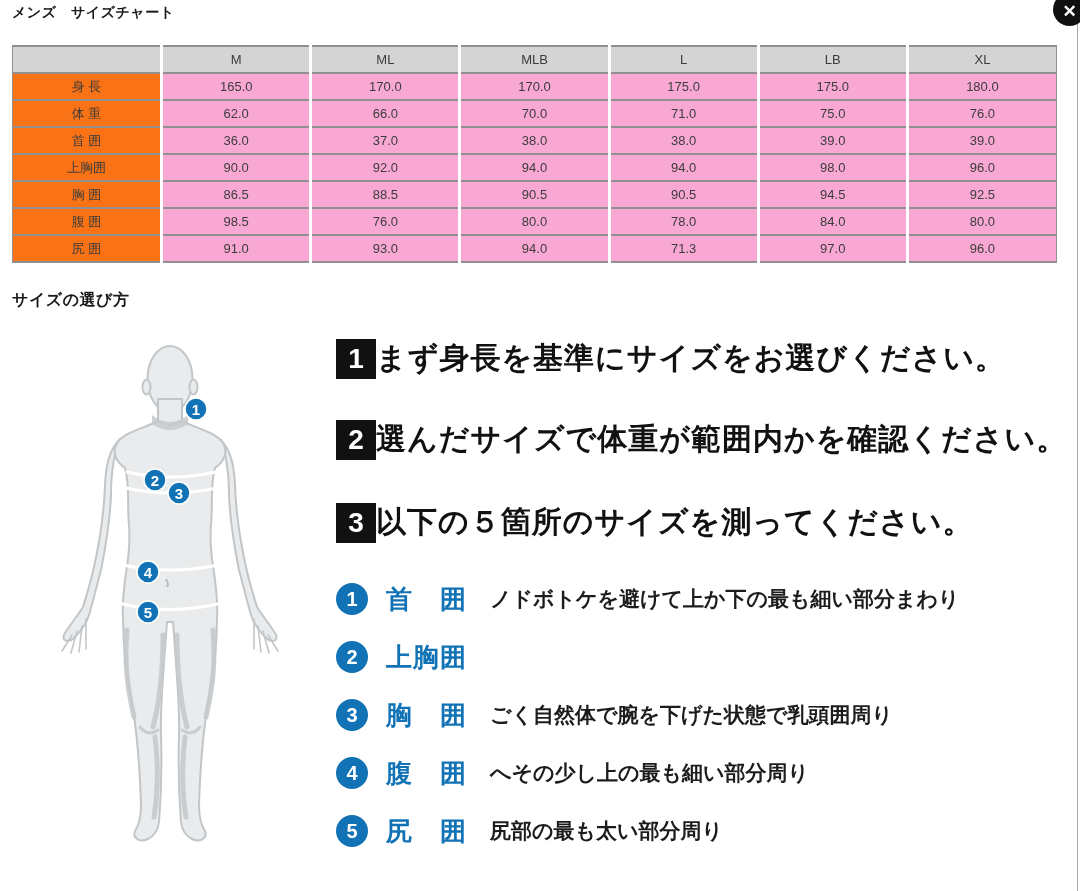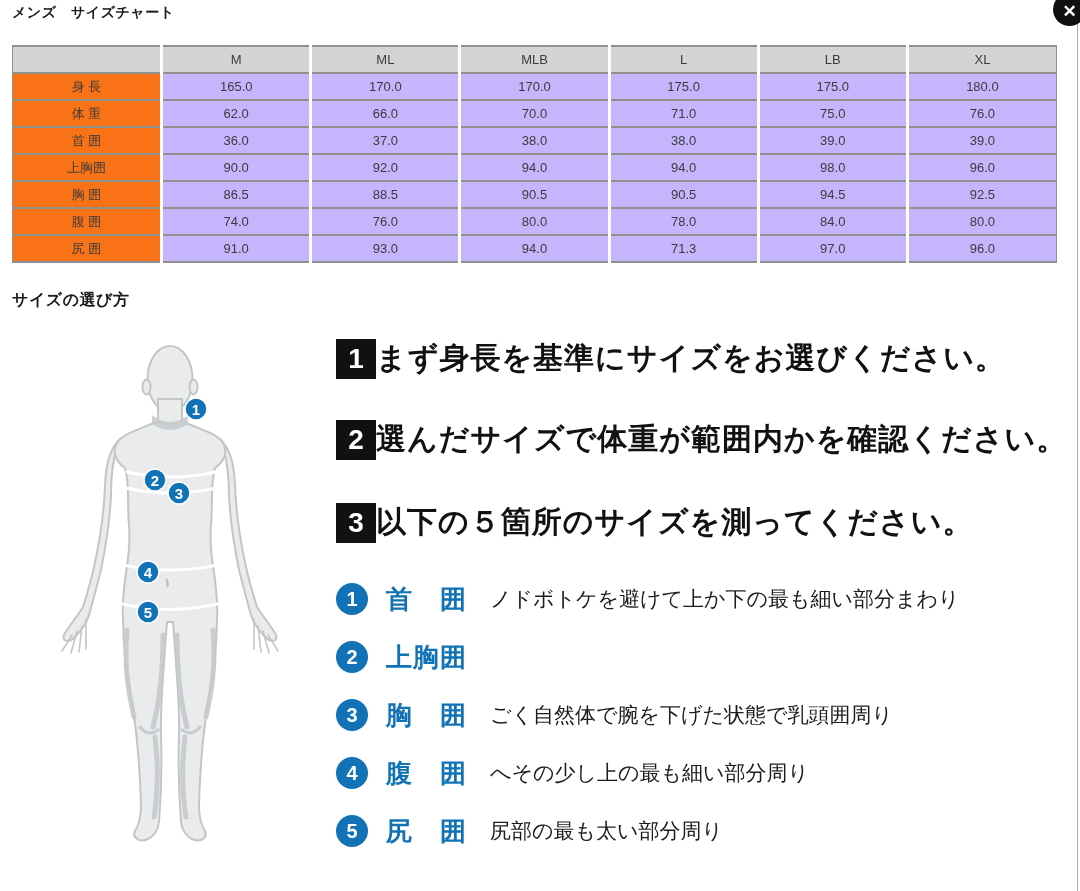--- a/index.html
+++ b/index.html
@@ -40,21 +40,21 @@
   table.size-table th,table.size-table td{
     height:25px;text-align:center;vertical-align:middle;
     border-top:2px solid #909090;border-bottom:2px solid #909090;
     font-weight:normal;padding:0;
   }
   table.size-table th+th, table.size-table td+td{
     border-left:3px solid #ffffff;
   }
   table.size-table thead th{background:#d4d4d4;}
   table.size-table td.rowlabel{background:#f97316;width:150px;}
-  table.size-table td.val{background:#c4b5fd;}
+  table.size-table td.val{background:#f9a8d4;}
   
   .instructions{position:absolute;left:336px;top:338px;width:738px;}
   .step{display:flex;align-items:center;margin-bottom:40px;}
   .step:nth-child(2){margin-bottom:42px;}
   .step-num{
     flex:0 0 40px;width:40px;height:40px;background:#111111;color:#ffffff;
     font-size:28px;font-weight:bold;text-align:center;line-height:40px;
   }
   .step-text{
     font-size:30px;font-weight:800;color:#111111;letter-spacing:1px;
@@ -64,21 +64,21 @@
   .measure-item{display:flex;align-items:center;margin-bottom:26px;height:32px;}
   .m-circle{
     flex:0 0 32px;width:32px;height:32px;border-radius:50%;background:#1173b6;
     color:#ffffff;font-size:20px;font-weight:bold;text-align:center;line-height:32px;
   }
   .m-label{
     margin-left:18px;width:84px;font-size:26px;font-weight:800;color:#1173b6;
     letter-spacing:1px;white-space:nowrap;
   }
   .m-desc{
-    margin-left:20px;font-size:21px;font-weight:400;color:#1c1c1c;white-space:nowrap;
+    margin-left:20px;font-size:21px;font-weight:700;color:#1c1c1c;white-space:nowrap;
   }
   
   .figure-wrap{position:absolute;left:20px;top:335px;width:300px;height:545px;}
   .mknum{font-size:15px;font-weight:bold;fill:#ffffff;text-anchor:middle;
          font-family:"Liberation Sans","DejaVu Sans",sans-serif;}
 </style>
 </head>
 <body>
 
 <button class="close-btn">
@@ -143,21 +143,21 @@
         <td class="rowlabel">胸 囲</td>
         <td class="val">86.5</td>
         <td class="val">88.5</td>
         <td class="val">90.5</td>
         <td class="val">90.5</td>
         <td class="val">94.5</td>
         <td class="val">92.5</td>
       </tr>
       <tr>
         <td class="rowlabel">腹 囲</td>
-        <td class="val">74.0</td>
+        <td class="val">98.5</td>
         <td class="val">76.0</td>
         <td class="val">80.0</td>
         <td class="val">78.0</td>
         <td class="val">84.0</td>
         <td class="val">80.0</td>
       </tr>
       <tr>
         <td class="rowlabel">尻 囲</td>
         <td class="val">91.0</td>
         <td class="val">93.0</td>

